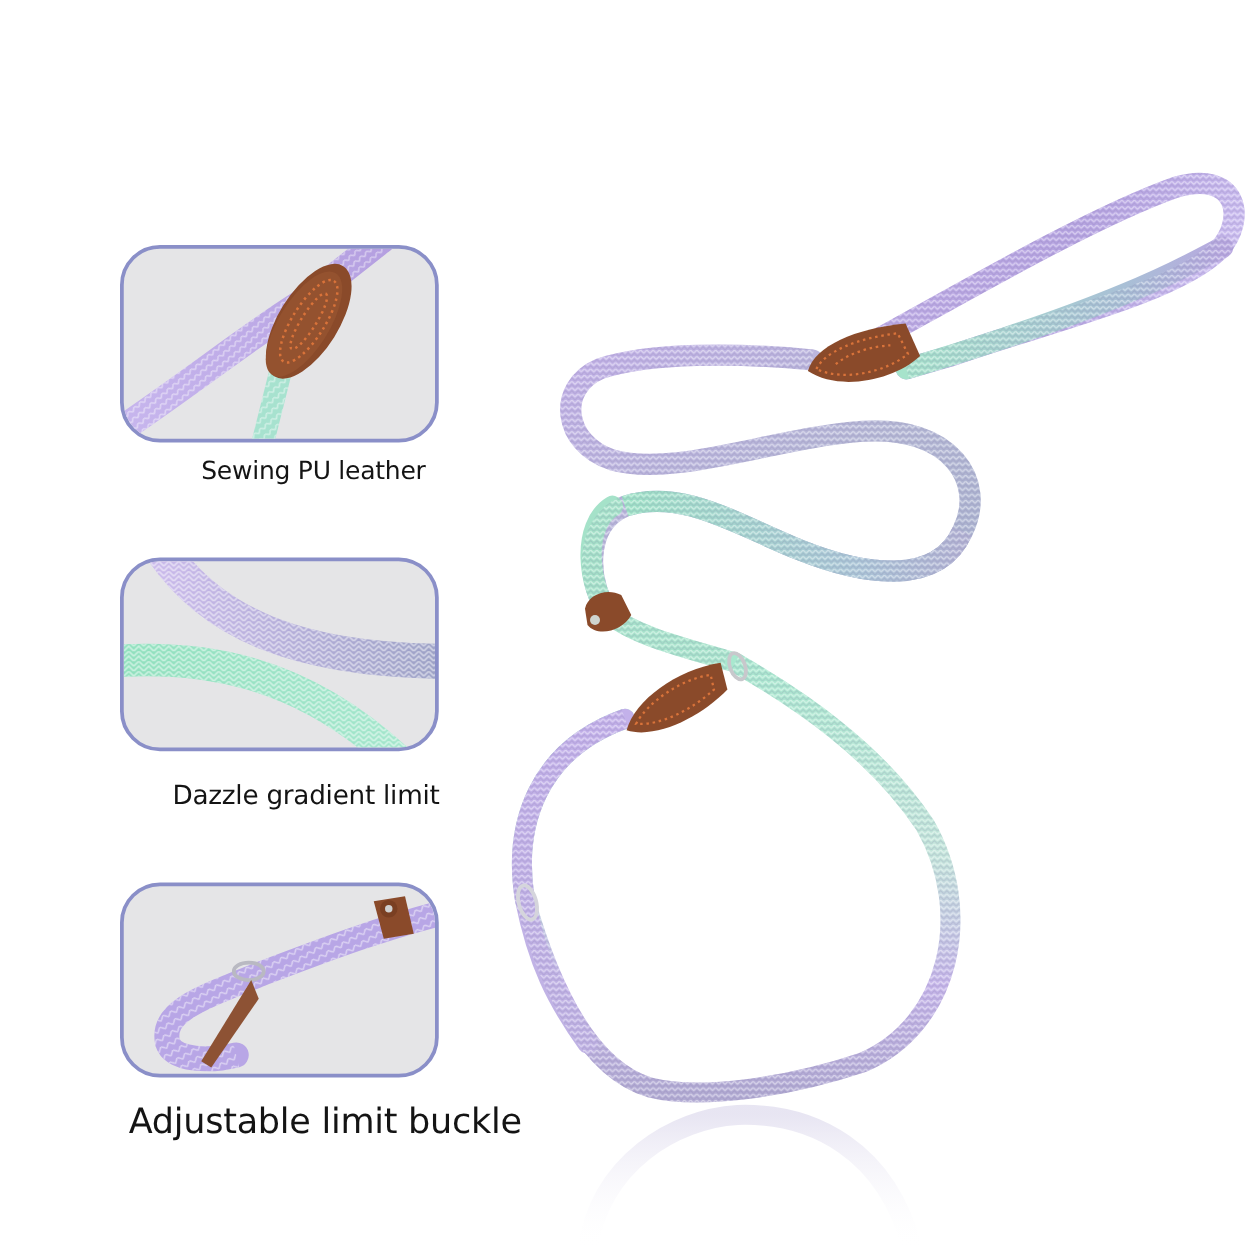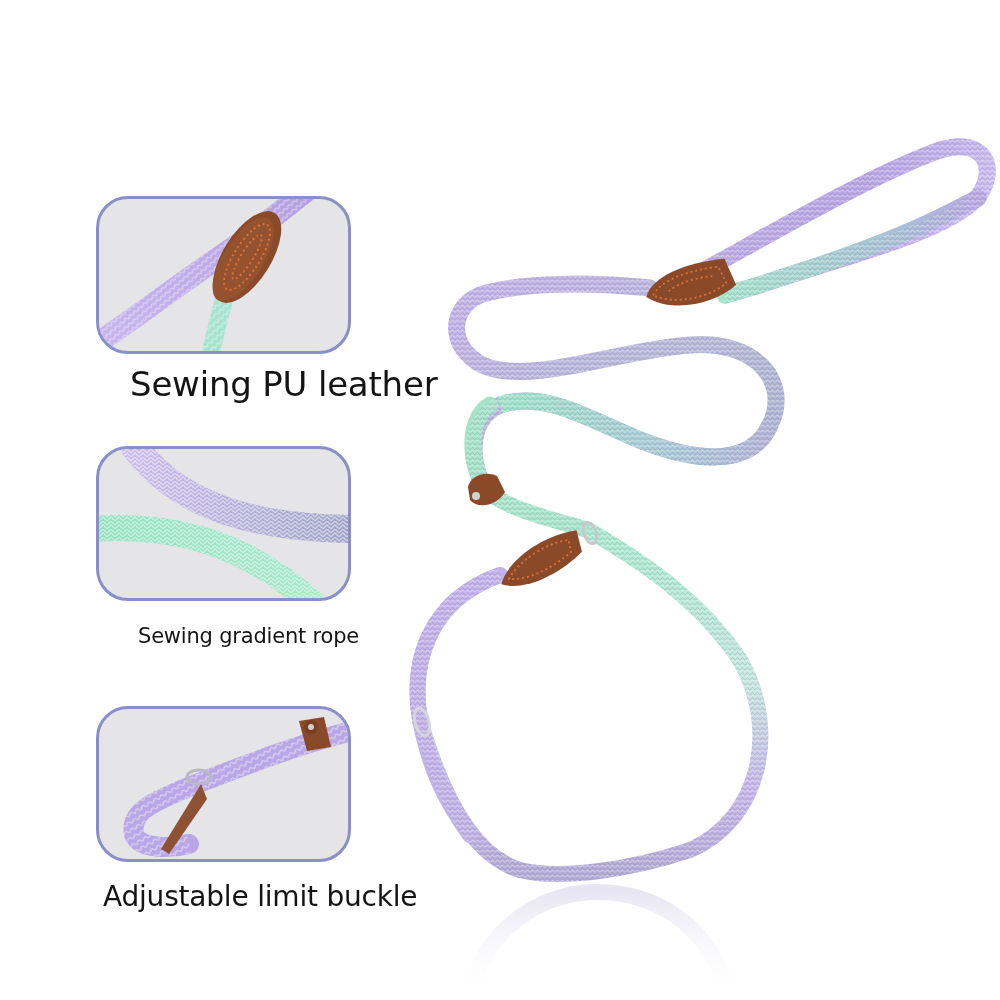--- a/index.html
+++ b/index.html
@@ -9,21 +9,21 @@
     position: absolute; left: 96px; width: 249px;
     border: 3px solid #8a8fc8; border-radius: 32px;
     background: #e5e5e7; overflow: hidden; box-sizing: content-box;
   }
   .panel svg { position: absolute; left: 0; top: 0; width: 100%; height: 100%; }
   .caption {
     position: absolute; color: #141414; white-space: nowrap;
     font-family: "DejaVu Sans", "Liberation Sans", sans-serif;
     letter-spacing: -0.2px;
   }
-  #cap1 { left: 130px; top: 364px; font-size: 34px; }
+  #cap1 { left: 161px; top: 364px; font-size: 20px; }
   #cap2 { left: 138px; top: 624px; font-size: 21px; }
   #cap3 { left: 103px; top: 880px; font-size: 28px; }
   #leash { position: absolute; left: 0; top: 0; width: 1000px; height: 1000px; }
 </style>
 </head>
 <body>
 
 <div class="panel" style="top:196px;height:152px;">
   <svg viewBox="0 0 249 152">
     <defs>
@@ -64,21 +64,21 @@
       <pattern id="weave2" width="8" height="8" patternUnits="userSpaceOnUse">
         <path d="M0 4 L4 0 L8 4 M0 8 L4 4 L8 8" stroke="rgba(255,255,255,0.55)" stroke-width="1.3" fill="none"></path>
       </pattern>
     </defs>
     <path d="M30 -10 C 70 50, 140 80, 260 80" stroke="url(#p2lav)" stroke-width="28" fill="none"></path>
     <path d="M30 -10 C 70 50, 140 80, 260 80" stroke="url(#weave2)" stroke-width="28" fill="none"></path>
     <path d="M-10 80 C 60 75, 140 85, 220 160" stroke="url(#p2mint)" stroke-width="26" fill="none"></path>
     <path d="M-10 80 C 60 75, 140 85, 220 160" stroke="url(#weave2)" stroke-width="26" fill="none"></path>
   </svg>
 </div>
-<div class="caption" id="cap2">Sewing gradient rope</div>
+<div class="caption" id="cap2">Dazzle gradient limit</div>
 
 <div class="panel" style="top:706px;height:150px;">
   <svg viewBox="0 0 249 150">
     <defs>
       <pattern id="weave3" width="7" height="7" patternUnits="userSpaceOnUse" patternTransform="rotate(-30)">
         <path d="M0 3.5 L3.5 0 L7 3.5" stroke="rgba(255,255,255,0.5)" stroke-width="1.2" fill="none"></path>
       </pattern>
     </defs>
     <path d="M260 20 C 200 35, 150 55, 110 70 C 60 90, 30 100, 35 125 C 40 140, 70 140, 90 135" stroke="#b8a6e6" stroke-width="20" fill="none" stroke-linecap="round"></path>
     <path d="M260 20 C 200 35, 150 55, 110 70 C 60 90, 30 100, 35 125 C 40 140, 70 140, 90 135" stroke="url(#weave3)" stroke-width="20" fill="none"></path>

